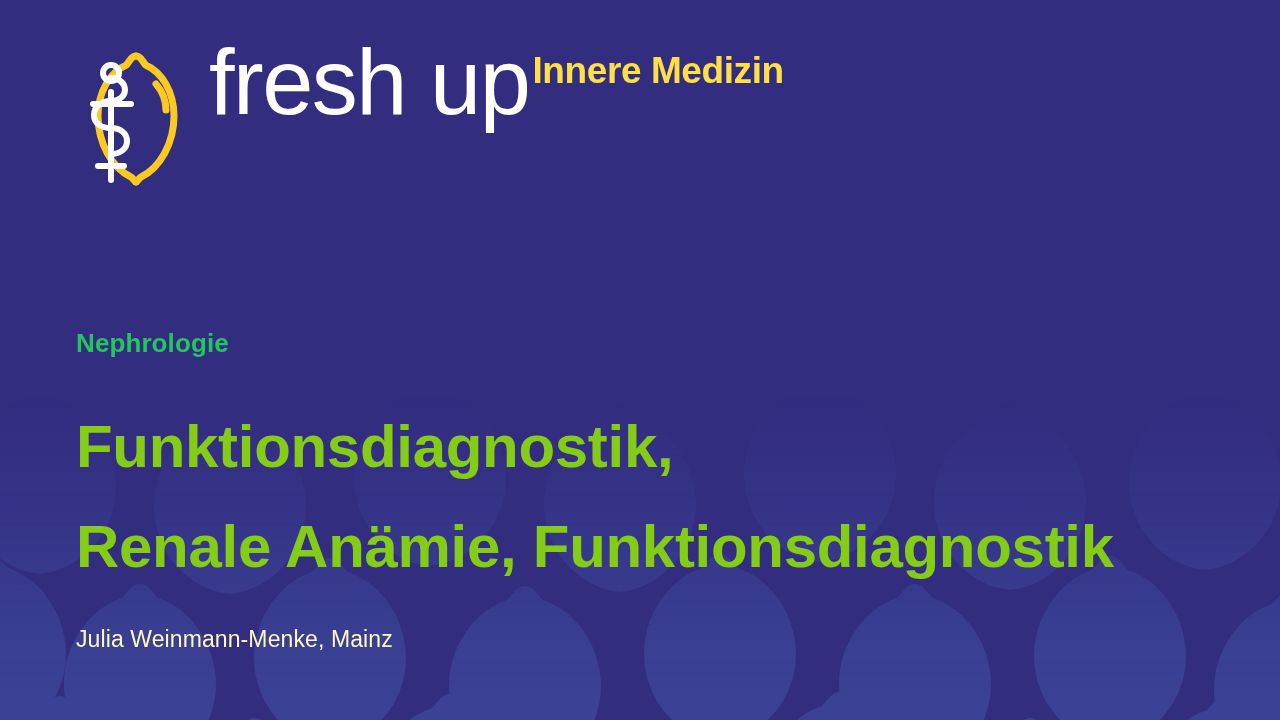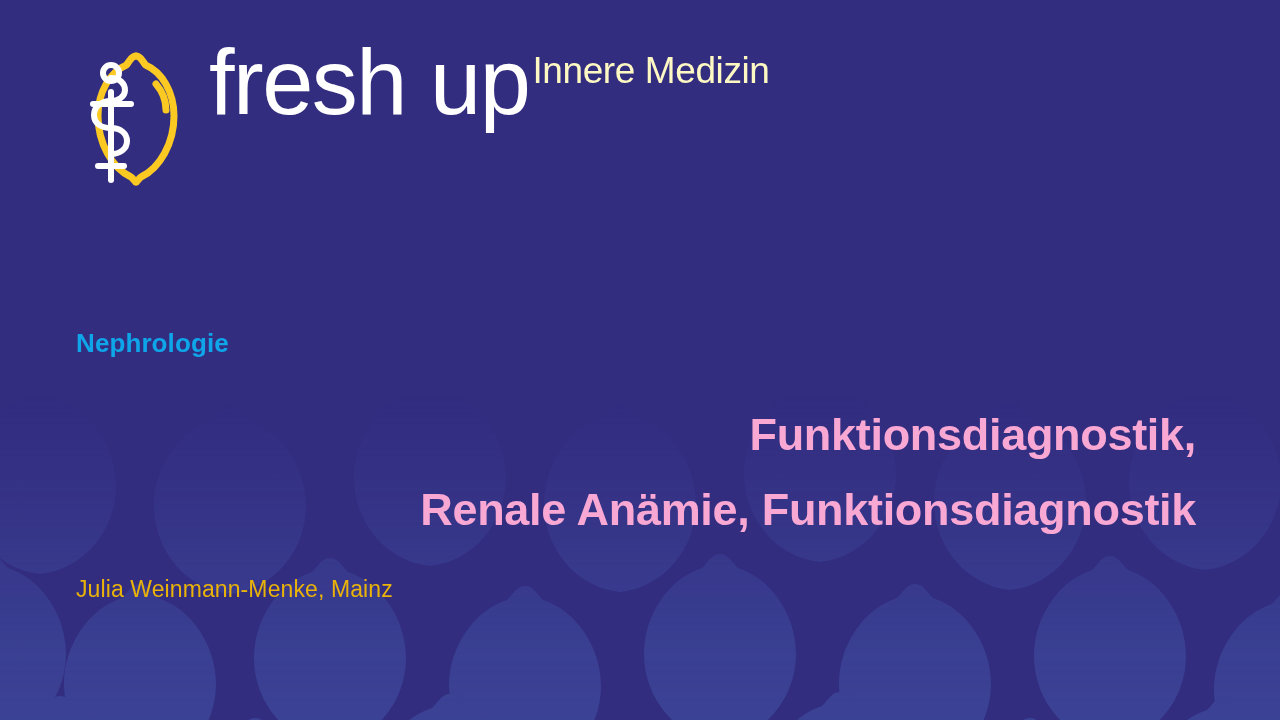--- a/index.html
+++ b/index.html
@@ -54,55 +54,54 @@
   }
   .logo-main {
     color: #ffffff;
     font-size: 92px;
     font-weight: 300;
     letter-spacing: -1.5px;
     line-height: 0.92;
     margin-top: -6px;
   }
   .logo-sub {
-    color: #fef9c3;
+    color: #fde047;
     font-size: 37px;
-    font-weight: 400;
+    font-weight: 700;
     letter-spacing: -0.4px;
     margin-top: 6px;
     margin-left: 3px;
   }
 
   
   .content {
     position: absolute;
     left: 76px;
     top: 328px;
     z-index: 3;
     width: 1120px;
   }
   .eyebrow {
-    color: #0ea5e9;
+    color: #22c55e;
     font-size: 26px;
     font-weight: bold;
     letter-spacing: 0.1px;
     margin: 0 0 38px 0;
   }
   .title {
-    color: #f9a8d4;
-    font-size: 45px;
+    color: #84cc16;
+    font-size: 60px;
     font-weight: bold;
     line-height: 1.67;
     letter-spacing: -0.3px;
     margin: 0;
-    text-align: right;
   }
   .title .line { display: block; }
   .author {
-    color: #eab308;
+    color: #fef9c3;
     font-size: 23px;
     font-weight: normal;
     letter-spacing: 0.1px;
     margin: 29px 0 0 0;
   }
 </style>
 </head>
 <body>
 
 <div class="slide">

